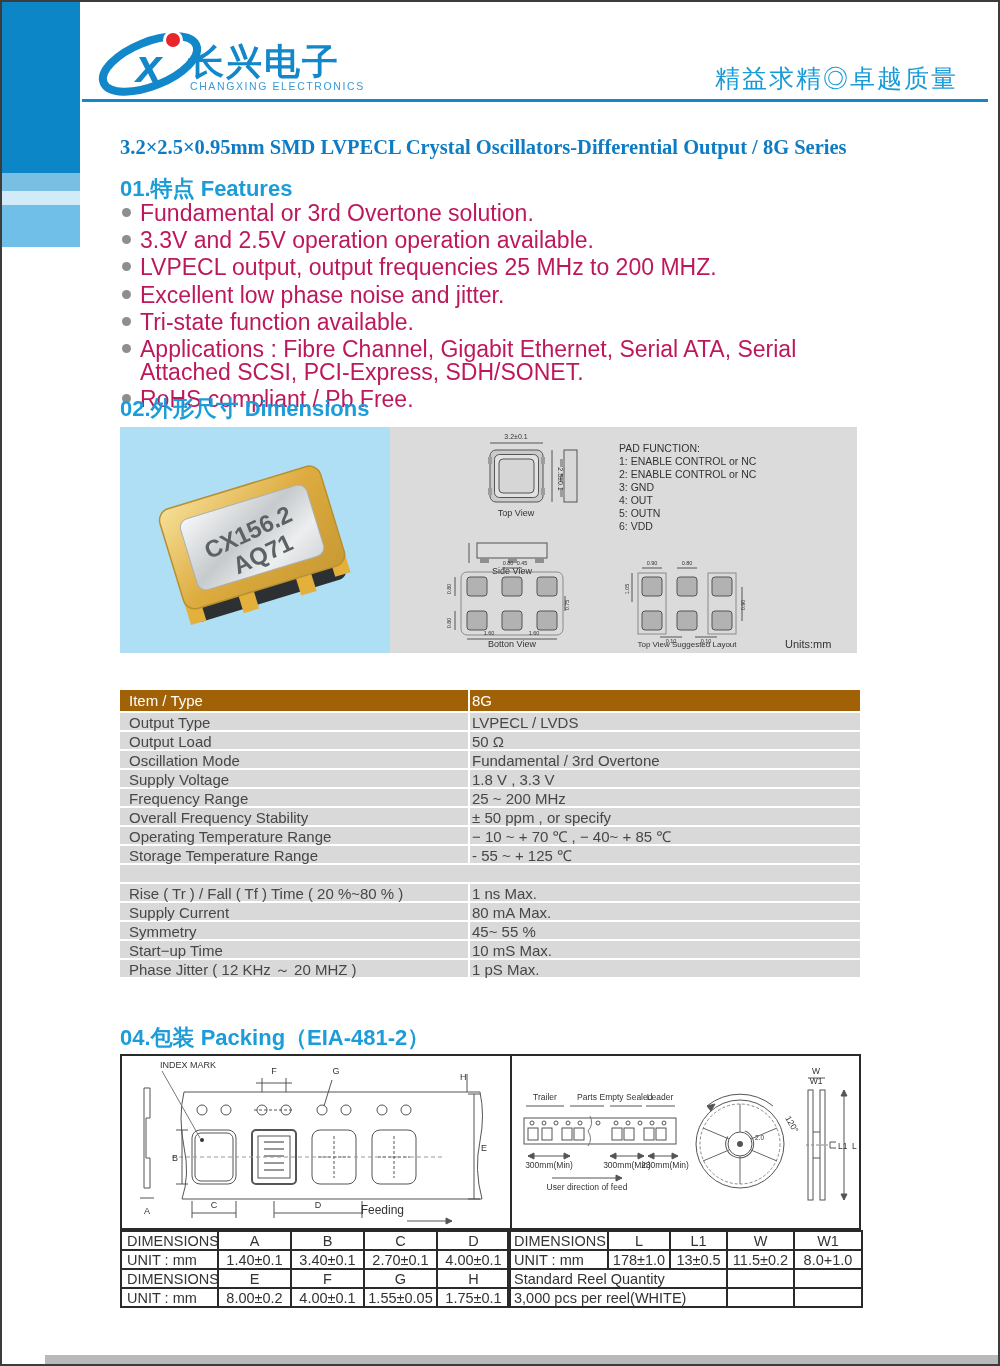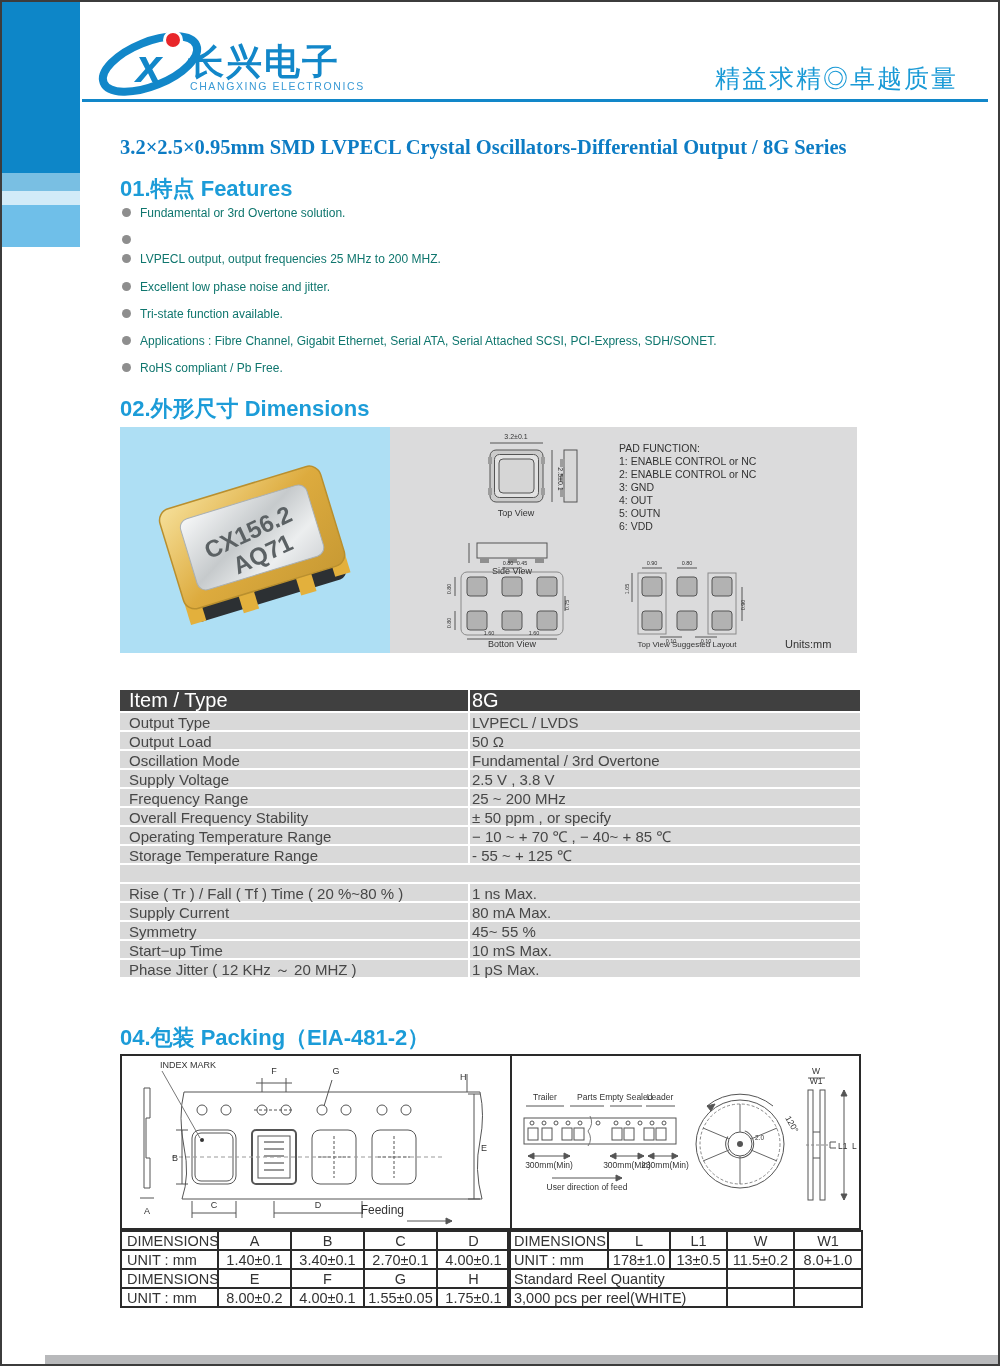--- a/index.html
+++ b/index.html
@@ -18,28 +18,28 @@
   .brand-cn{position:absolute;left:186px;top:36px;font-size:36px;font-weight:bold;color:#1287c9;letter-spacing:2px;}
   .brand-en{position:absolute;left:188px;top:78px;font-size:10.5px;color:#3a9ad5;letter-spacing:1.6px;}
   .slogan{position:absolute;right:40px;top:60px;font-size:25px;color:#1a9ad6;font-weight:500;letter-spacing:2px;}
   
   .doc-title{position:absolute;left:118px;top:134px;font-size:20.5px;font-weight:bold;color:#0d7cc4;font-family:Liberation Serif, serif;}
   .sec-h{position:absolute;left:118px;font-size:22px;font-weight:600;color:#1c9cd8;}
   
   .features{position:absolute;left:120px;top:200px;width:760px;}
   .feat{display:flex;align-items:flex-start;margin-bottom:4.2px;}
   .dot{flex:0 0 9px;width:9px;height:9px;border-radius:50%;background:#8e8e8e;margin:6px 9px 0 0;}
-  .ftxt{font-size:12px;line-height:23px;color:#0f766e;}
+  .ftxt{font-size:23px;line-height:23px;color:#be185d;}
   
   .dim-left{position:absolute;left:118px;top:425px;width:270px;height:226px;background:#aedff4;}
   .dim-right{position:absolute;left:388px;top:425px;width:467px;height:226px;background:#dbdbdc;}
   
   .spec{position:absolute;left:118px;top:688px;width:740px;}
   .srow,.shead{display:flex;}
-  .shead{height:21px;background:#404040;color:#fff;font-size:20px;line-height:21px;}
+  .shead{height:21px;background:#a16207;color:#fff;font-size:15px;line-height:21px;}
   .shead .sc1{border-right:2px solid #fff;}
   .sc1{width:350px;box-sizing:border-box;padding-left:9px;}
   .sc2{flex:1;padding-left:2px;}
   .srow{height:17px;margin-top:2px;background:#d9d9d9;font-size:15px;line-height:19px;color:#474747;}
   .srow .sc1{border-right:2px solid #fff;}
   
   .pack-box{position:absolute;left:118px;top:1052px;width:741px;height:176px;box-sizing:border-box;
             border:2px solid #2a2a2a;background:#fff;}
   .pack-div{position:absolute;left:388px;top:0;width:2px;height:172px;background:#2a2a2a;}
   .ptab{position:absolute;border-collapse:collapse;table-layout:fixed;font-size:14.5px;color:#333;}
@@ -74,20 +74,21 @@
   <div class="doc-title">3.2×2.5×0.95mm SMD LVPECL Crystal Oscillators-Differential Output / 8G Series</div>
 
   <div class="sec-h" style="top:172px">01.特点 Features</div>
   <div class="features">
       <div class="feat">
         <span class="dot"></span>
         <span class="ftxt">Fundamental or 3rd Overtone solution.</span>
       </div>
       <div class="feat">
         <span class="dot"></span>
+        <span class="ftxt">3.3V and 2.5V operation operation available.</span>
       </div>
       <div class="feat">
         <span class="dot"></span>
         <span class="ftxt">LVPECL output, output frequencies 25 MHz to 200 MHZ.</span>
       </div>
       <div class="feat">
         <span class="dot"></span>
         <span class="ftxt">Excellent low phase noise and jitter.</span>
       </div>
       <div class="feat">
@@ -251,21 +252,21 @@
         <div class="srow">
           <div class="sc1">Output Load</div>
           <div class="sc2">50  Ω</div>
         </div>
         <div class="srow">
           <div class="sc1">Oscillation Mode</div>
           <div class="sc2">Fundamental / 3rd Overtone</div>
         </div>
         <div class="srow">
           <div class="sc1">Supply Voltage</div>
-          <div class="sc2">2.5 V , 3.8 V</div>
+          <div class="sc2">1.8 V , 3.3 V</div>
         </div>
         <div class="srow">
           <div class="sc1">Frequency Range</div>
           <div class="sc2">25 ~ 200 MHz</div>
         </div>
         <div class="srow">
           <div class="sc1">Overall Frequency Stability</div>
           <div class="sc2">±  50 ppm , or specify</div>
         </div>
         <div class="srow">

